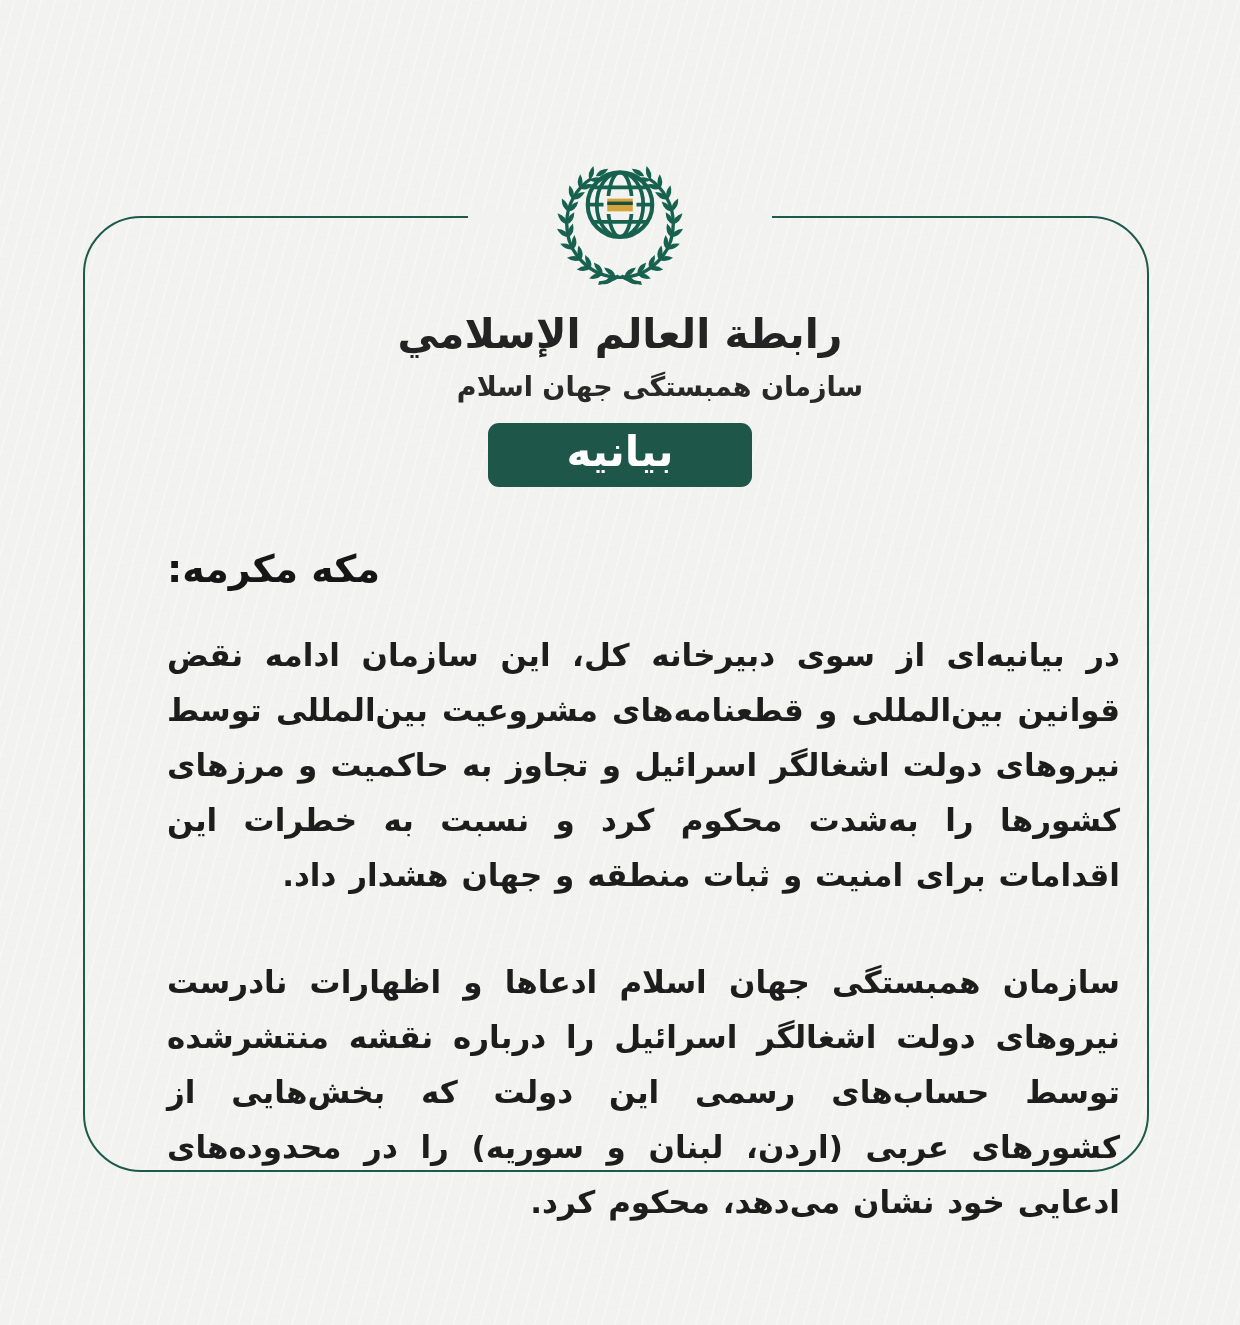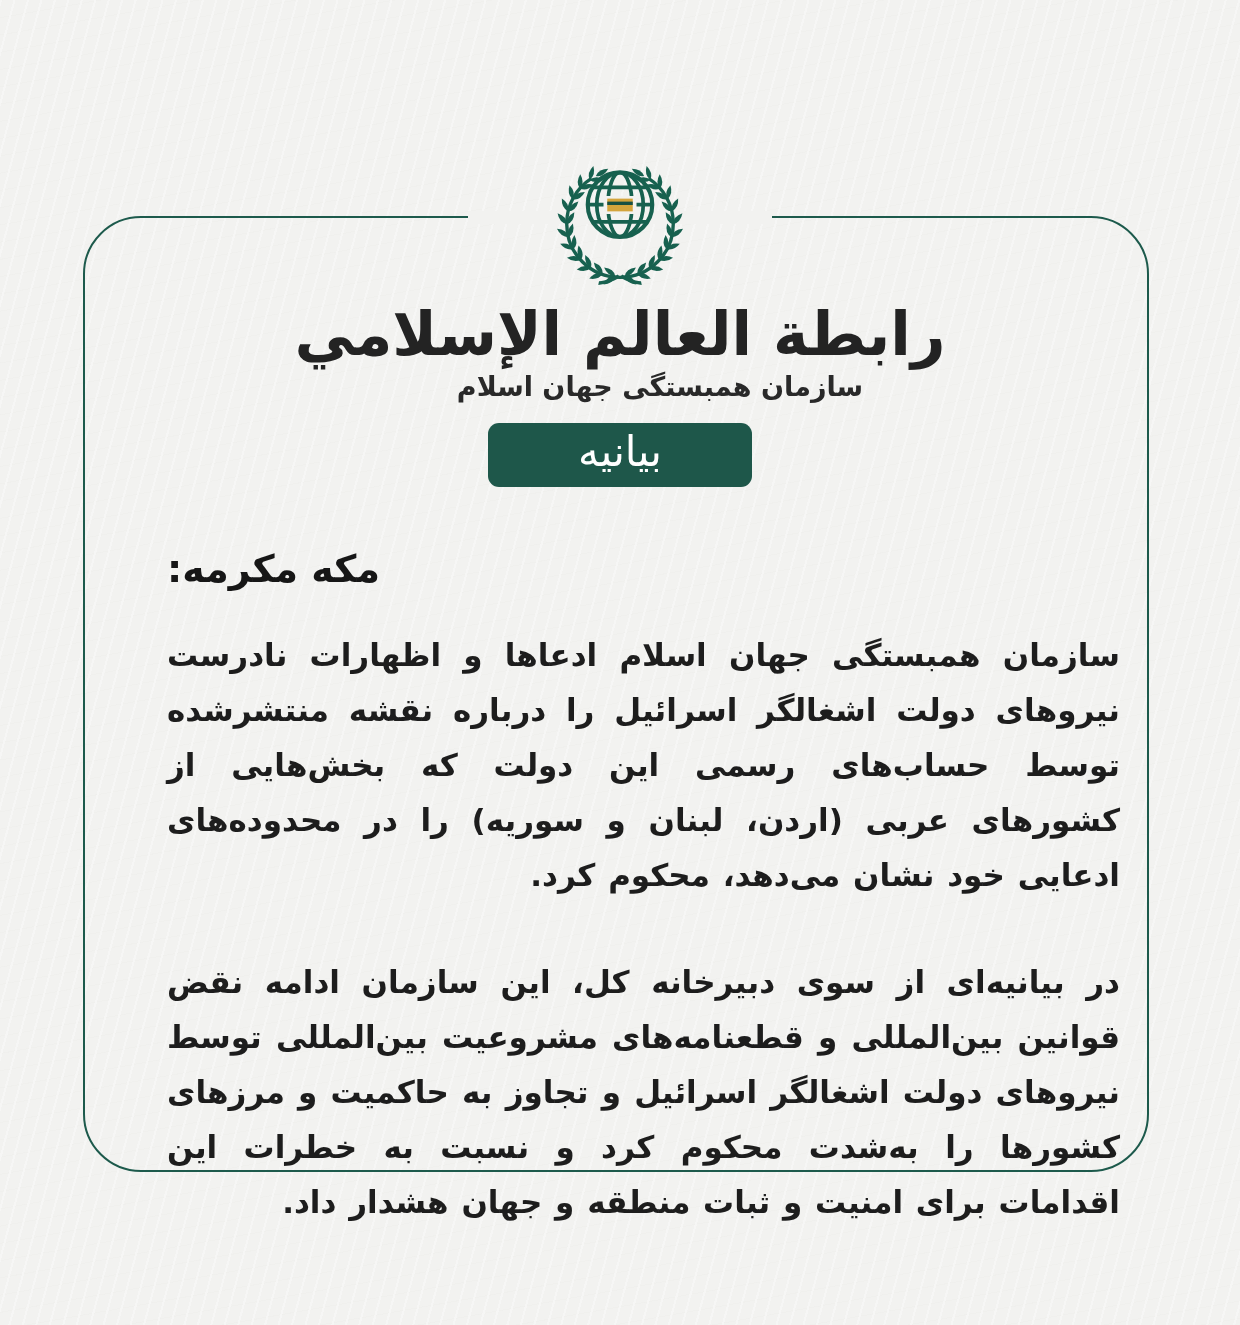--- a/index.html
+++ b/index.html
@@ -22,36 +22,36 @@
   .border-mask{
     position:absolute;left:468px;top:211px;width:304px;height:13px;
     background:#f2f2f0;z-index:2;
   }
   .logo-wrap{
     position:absolute;top:152px;left:50%;transform:translateX(-50%);
     z-index:3;line-height:0;
   }
   .calligraphy{
     position:absolute;top:298px;left:0;width:100%;text-align:center;z-index:3;
-    font-size:60px;font-weight:bold;color:#232323;line-height:72px;
+    font-size:41px;font-weight:bold;color:#232323;line-height:72px;
     direction:rtl;
   }
   .org-subtitle{
     position:absolute;top:370px;left:0;width:100%;text-align:center;z-index:3;
     font-size:27px;font-weight:bold;color:#292929;line-height:34px;
     direction:rtl;
     padding-left:40px;
   }
   .banner{
     position:absolute;top:423px;left:50%;transform:translateX(-50%);z-index:3;
     width:264px;height:64px;background:#1e574a;border-radius:11px;
     display:flex;align-items:center;justify-content:center;
   }
   .banner-label{
-    color:#ffffff;font-size:42px;font-weight:normal;line-height:1;direction:rtl;
+    color:#ffffff;font-size:42px;font-weight:bold;line-height:1;direction:rtl;
     padding-bottom:6px;
   }
   .content{
     position:absolute;top:544px;left:167px;width:953px;z-index:3;direction:rtl;
     color:#1d1d1d;
   }
   .content h2{
     margin:0 0 34px 0;font-size:38px;font-weight:bold;line-height:50px;
     text-align:left;color:#161616;
   }
@@ -132,15 +132,15 @@
 <div class="calligraphy">رابطة العالم الإسلامي</div>
 
 <div class="org-subtitle">سازمان همبستگی جهان اسلام</div>
 
 <div class="banner">
   <span class="banner-label">بیانیه</span>
 </div>
 
 <div class="content">
   <h2>مکه مکرمه:</h2>
+  <p>در بیانیه‌ای از سوی دبیرخانه کل، این سازمان ادامه نقض قوانین بین‌المللی و قطعنامه‌های مشروعیت بین‌المللی توسط نیروهای دولت اشغالگر اسرائیل و تجاوز به حاکمیت و مرزهای کشورها را به‌شدت محکوم کرد و نسبت به خطرات این اقدامات برای امنیت و ثبات منطقه و جهان هشدار داد.</p>
   <p>سازمان همبستگی جهان اسلام ادعاها و اظهارات نادرست نیروهای دولت اشغالگر اسرائیل را درباره نقشه منتشرشده توسط حساب‌های رسمی این دولت که بخش‌هایی از کشورهای عربی (اردن، لبنان و سوریه) را در محدوده‌های ادعایی خود نشان می‌دهد، محکوم کرد.</p>
-  <p>در بیانیه‌ای از سوی دبیرخانه کل، این سازمان ادامه نقض قوانین بین‌المللی و قطعنامه‌های مشروعیت بین‌المللی توسط نیروهای دولت اشغالگر اسرائیل و تجاوز به حاکمیت و مرزهای کشورها را به‌شدت محکوم کرد و نسبت به خطرات این اقدامات برای امنیت و ثبات منطقه و جهان هشدار داد.</p>
 </div>
 
 </body></html>

